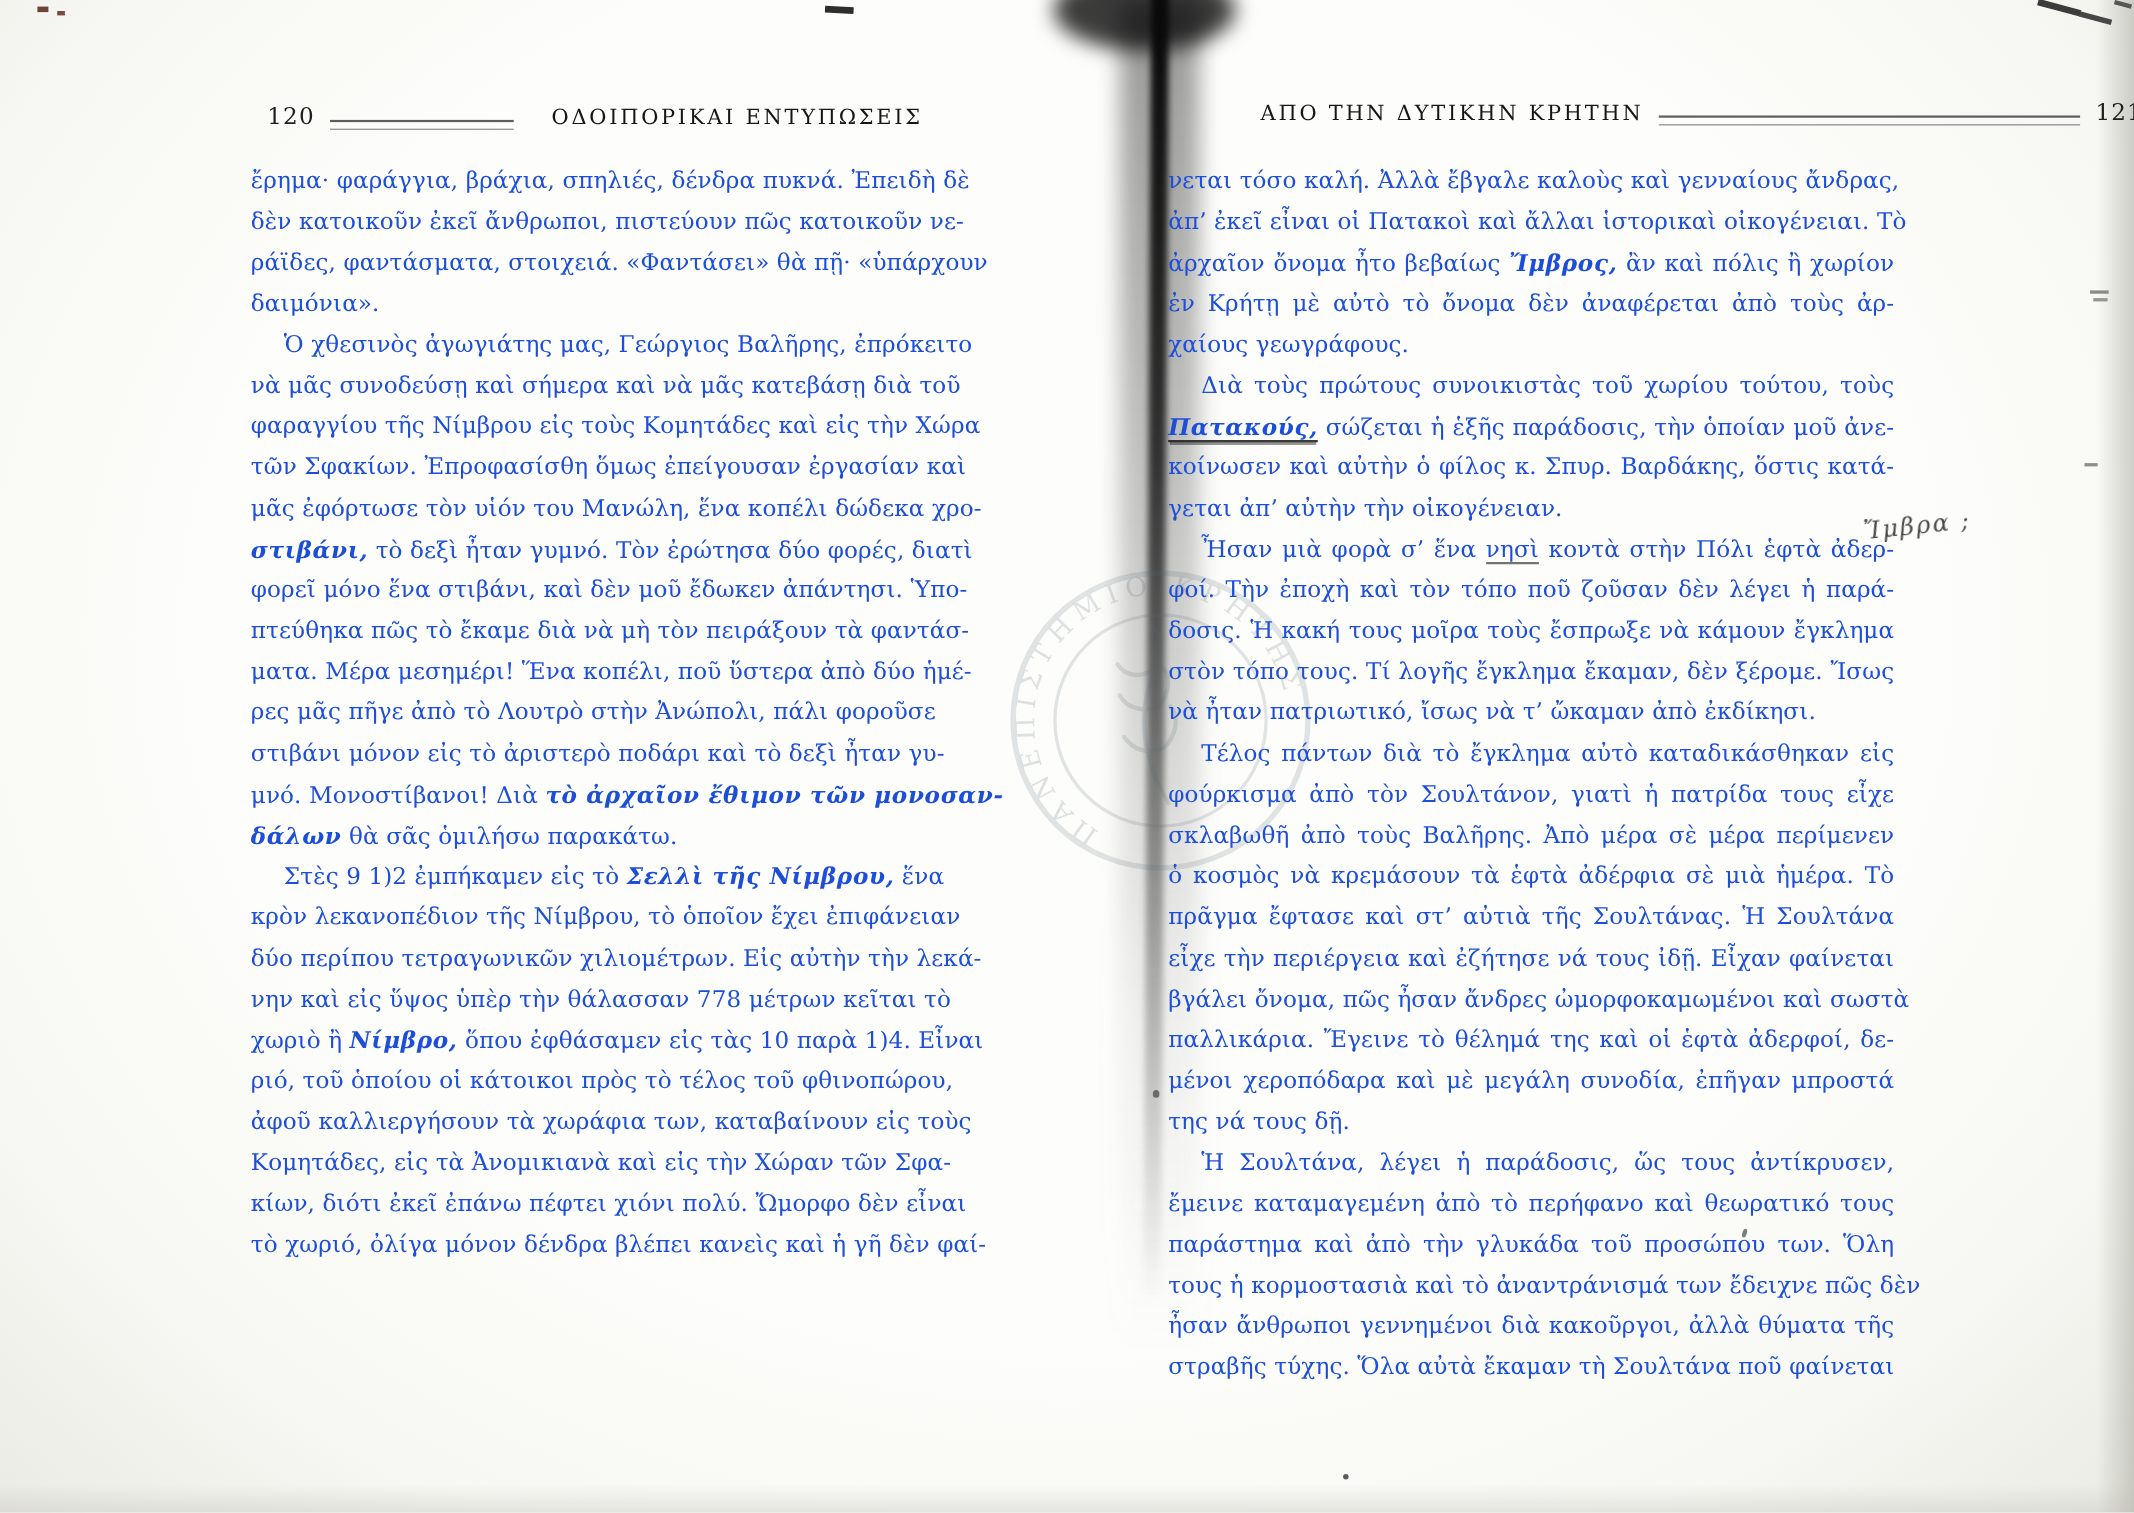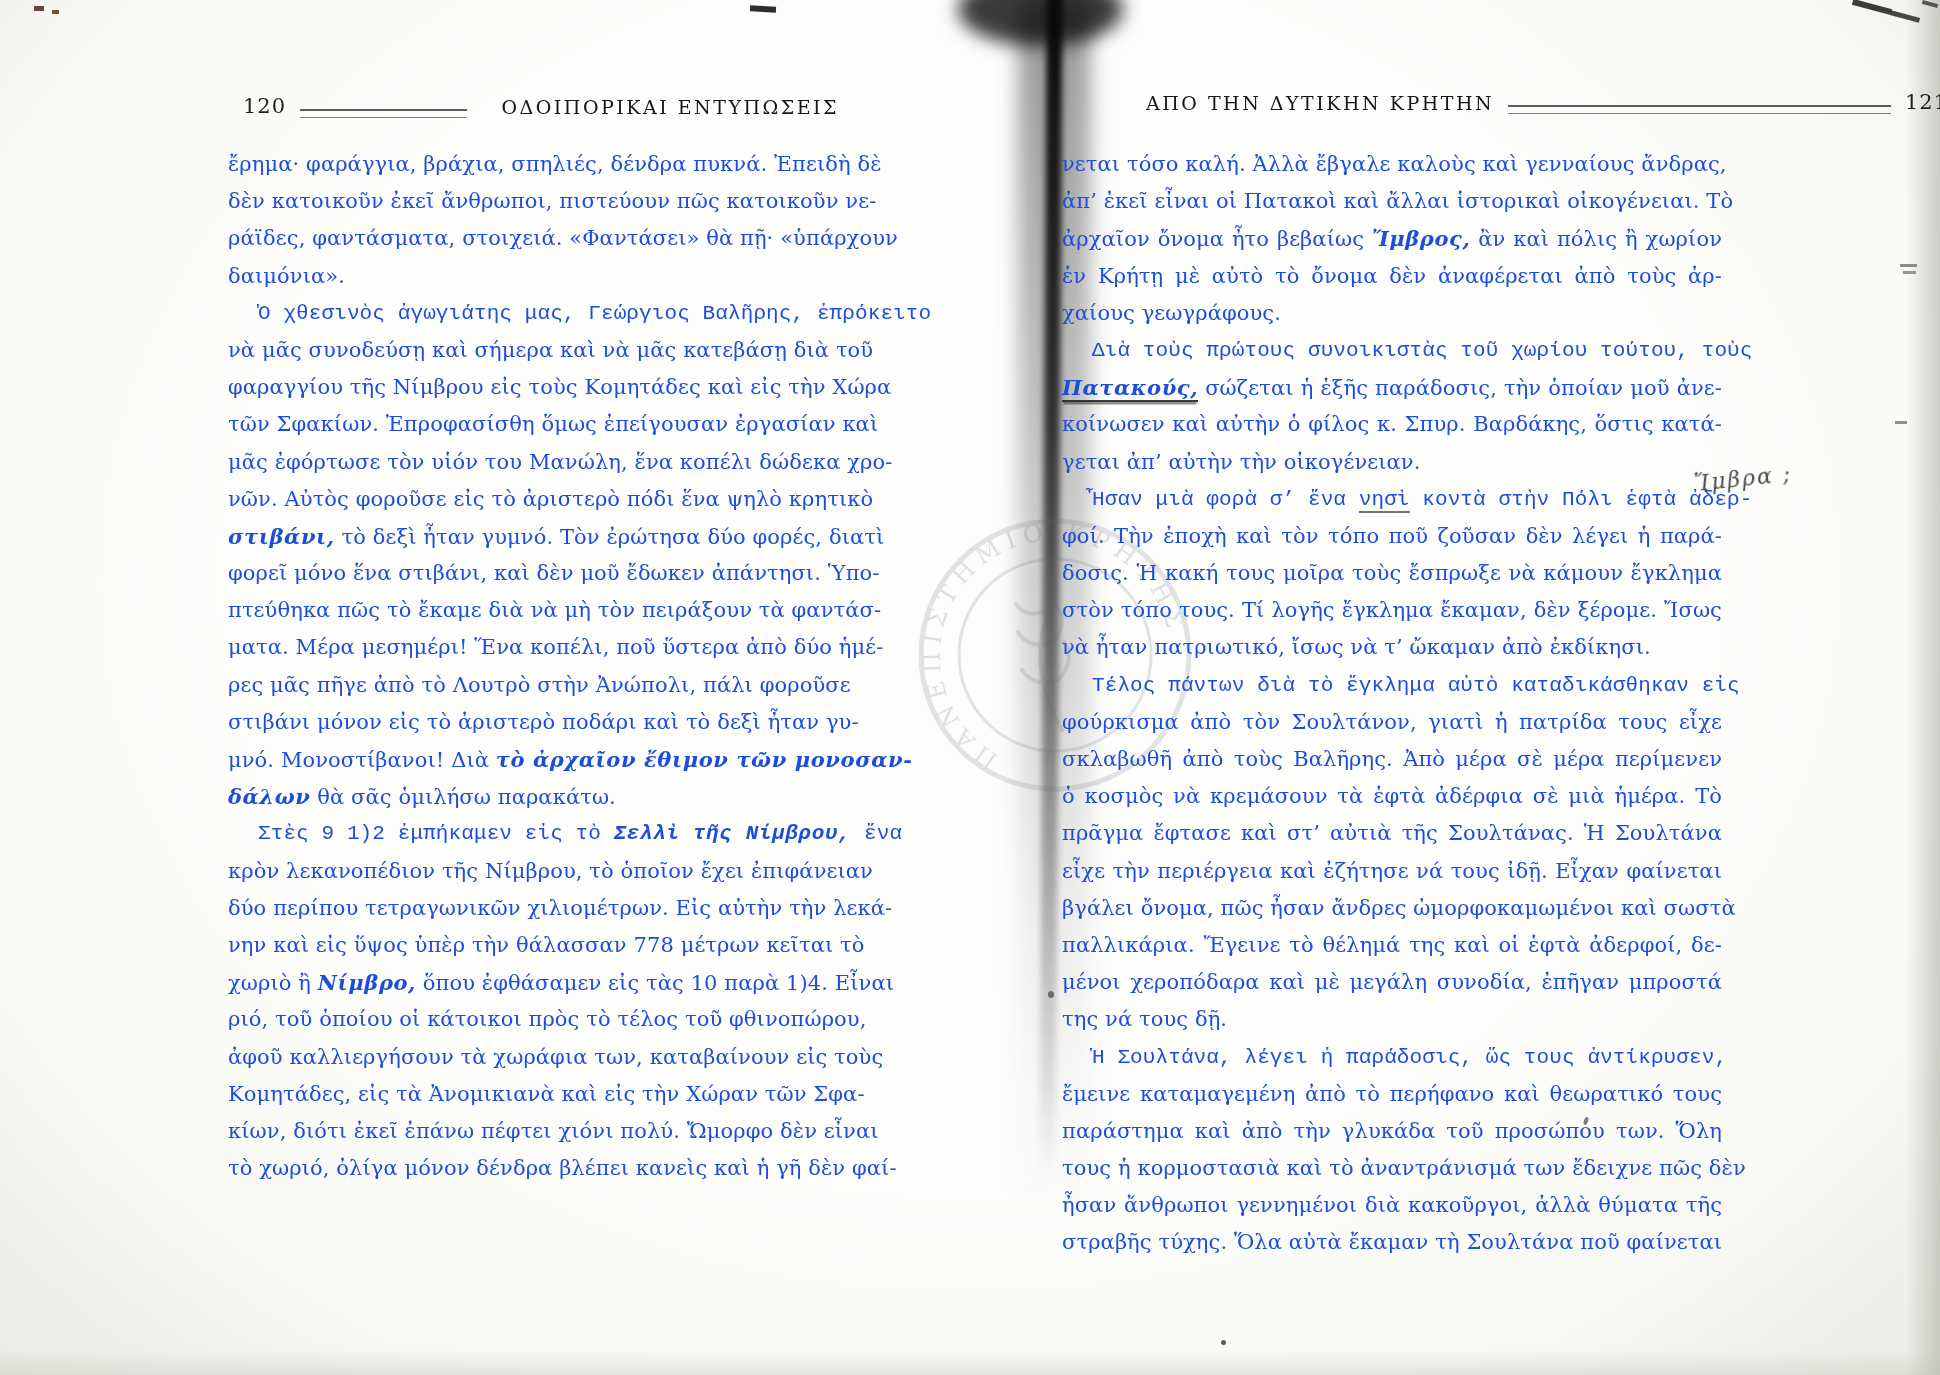--- a/index.html
+++ b/index.html
@@ -38,21 +38,21 @@
     border-top:2px solid rgba(40,40,40,.75);
     border-bottom:1px solid rgba(60,60,60,.65);}
 
   
   .textcol{position:absolute;z-index:4;font-size:21px;line-height:37.2px;
     letter-spacing:.1px;color:#1d4ed8;}
   .textcol-left{left:228px;top:146px;width:618px;}
   .textcol-right{left:1062px;top:146px;width:660px;}
   .tline{text-align:justify;text-align-last:justify;white-space:nowrap;height:37.2px;}
   .tline.noj{text-align-last:left;}
-  .tline.ind{padding-left:30px;font-family:Liberation Mono, monospace;}
+  .tline.ind{padding-left:30px;}
   .bi{font-weight:bold;font-style:italic;letter-spacing:.6px;}
   .uhand{border-bottom:2.5px solid rgba(25,25,25,.85);box-shadow:0 4px 0 -1.5px rgba(40,40,40,.5);}
   .upencil{border-bottom:2px solid rgba(70,70,70,.75);}
 
   
   .margin-note{position:absolute;left:1694px;top:466px;z-index:5;
     font-style:italic;font-size:22px;color:#4b4b4b;transform:rotate(-6deg);
     letter-spacing:2px;filter:blur(.3px);white-space:nowrap;}
 
   
@@ -90,21 +90,20 @@
   <div class="textcol textcol-left">
       <div class="tline"><span>ἔρημα· φαράγγια, βράχια, σπηλιές, δένδρα πυκνά. Ἐπειδὴ δὲ</span></div>
       <div class="tline"><span>δὲν κατοικοῦν ἐκεῖ ἄνθρωποι, πιστεύουν πῶς κατοικοῦν νε-</span></div>
       <div class="tline"><span>ράϊδες, φαντάσματα, στοιχειά. «Φαντάσει» θὰ πῇ· «ὑπάρχουν</span></div>
       <div class="tline noj"><span>δαιμόνια».</span></div>
       <div class="tline ind"><span>Ὁ χθεσινὸς ἀγωγιάτης μας, Γεώργιος Βαλῆρης, ἐπρόκειτο</span></div>
       <div class="tline"><span>νὰ μᾶς συνοδεύσῃ καὶ σήμερα καὶ νὰ μᾶς κατεβάσῃ διὰ τοῦ</span></div>
       <div class="tline"><span>φαραγγίου τῆς Νίμβρου εἰς τοὺς Κομητάδες καὶ εἰς τὴν Χώρα</span></div>
       <div class="tline"><span>τῶν Σφακίων. Ἐπροφασίσθη ὅμως ἐπείγουσαν ἐργασίαν καὶ</span></div>
       <div class="tline"><span>μᾶς ἐφόρτωσε τὸν υἱόν του Μανώλη, ἕνα κοπέλι δώδεκα χρο-</span></div>
-      <div class="tline"><span>νῶν. Αὐτὸς φοροῦσε εἰς τὸ ἀριστερὸ πόδι ἕνα ψηλὸ κρητικὸ</span></div>
       <div class="tline"><span class="bi">στιβάνι,</span><span> τὸ δεξὶ ἦταν γυμνό. Τὸν ἐρώτησα δύο φορές, διατὶ</span></div>
       <div class="tline"><span>φορεῖ μόνο ἕνα στιβάνι, καὶ δὲν μοῦ ἔδωκεν ἀπάντησι. Ὑπο-</span></div>
       <div class="tline"><span>πτεύθηκα πῶς τὸ ἔκαμε διὰ νὰ μὴ τὸν πειράξουν τὰ φαντάσ-</span></div>
       <div class="tline"><span>ματα. Μέρα μεσημέρι! Ἕνα κοπέλι, ποῦ ὕστερα ἀπὸ δύο ἡμέ-</span></div>
       <div class="tline"><span>ρες μᾶς πῆγε ἀπὸ τὸ Λουτρὸ στὴν Ἀνώπολι, πάλι φοροῦσε</span></div>
       <div class="tline"><span>στιβάνι μόνον εἰς τὸ ἀριστερὸ ποδάρι καὶ τὸ δεξὶ ἦταν γυ-</span></div>
       <div class="tline"><span>μνό. Μονοστίβανοι! Διὰ </span><span class="bi">τὸ ἀρχαῖον ἔθιμον τῶν μονοσαν-</span></div>
       <div class="tline noj"><span class="bi">δάλων</span><span> θὰ σᾶς ὁμιλήσω παρακάτω.</span></div>
       <div class="tline ind"><span>Στὲς 9 1)2 ἐμπήκαμεν εἰς τὸ </span><span class="bi">Σελλὶ τῆς Νίμβρου,</span><span> ἕνα</span></div>
       <div class="tline"><span>κρὸν λεκανοπέδιον τῆς Νίμβρου, τὸ ὁποῖον ἔχει ἐπιφάνειαν</span></div>

